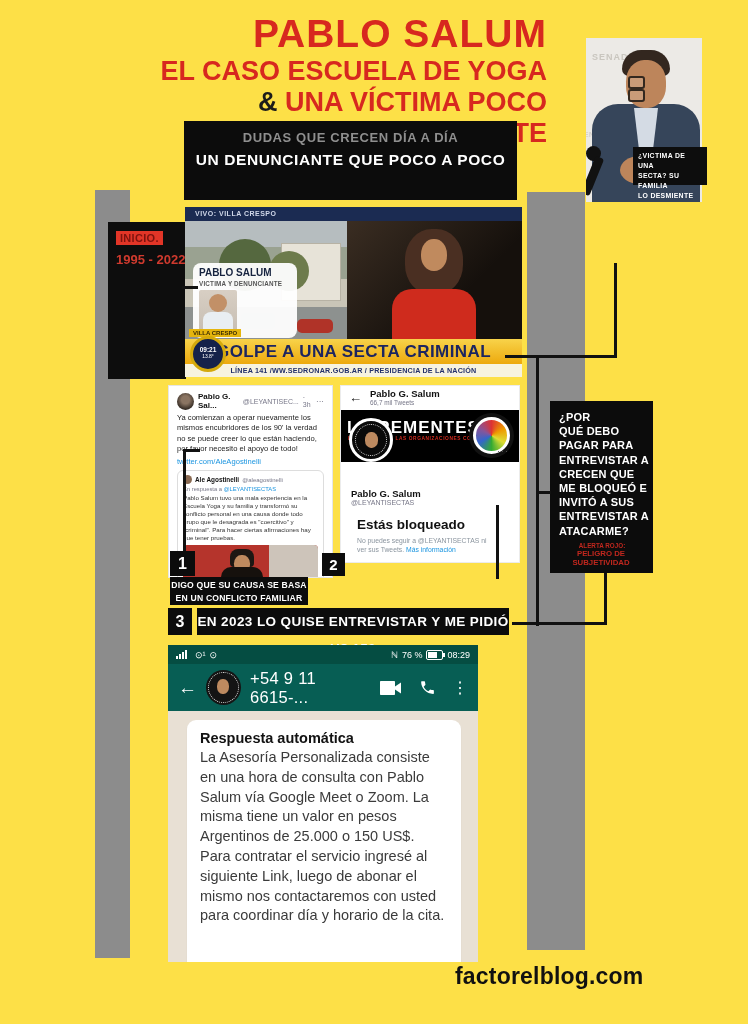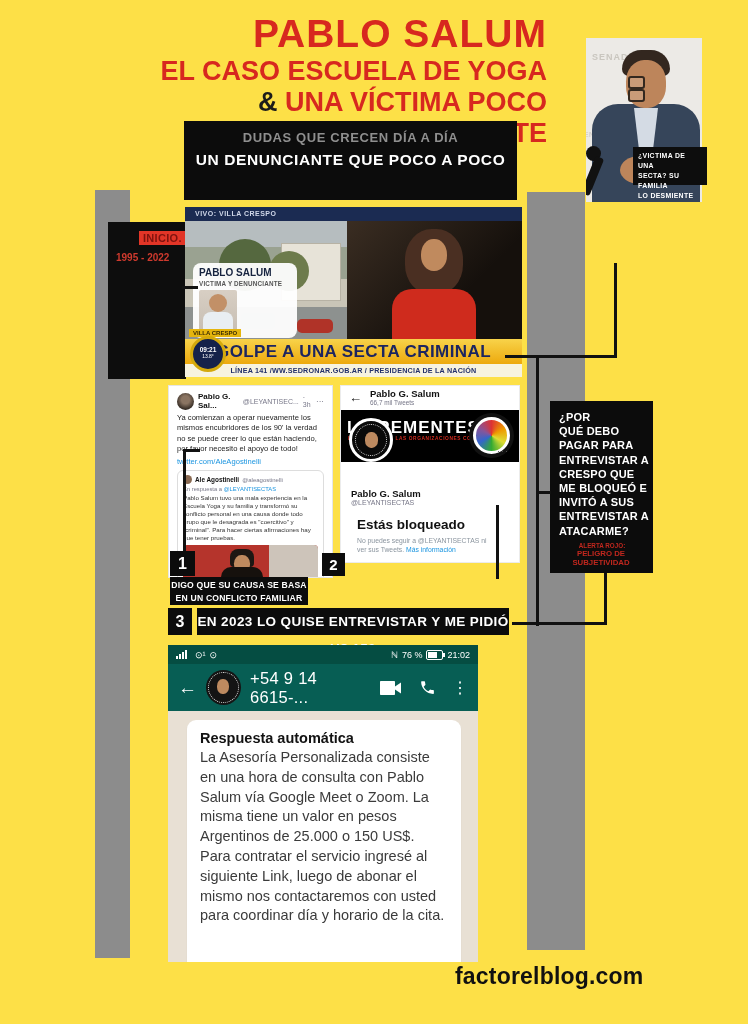--- a/index.html
+++ b/index.html
@@ -43,24 +43,24 @@
 
   
   .q-media{position:absolute;left:558px;top:216px;width:153px;height:47px;background:#161616;color:#eaeaea;
            text-align:center;font-size:8.3px;font-weight:700;letter-spacing:-.1px;line-height:12.5px;
            padding-top:5px;box-sizing:border-box;}
 
   
   .inicio{position:absolute;left:108px;top:222px;width:78px;height:157px;background:#0d0d0d;
           padding:6px 0 0 8px;box-sizing:border-box;}
   .inicio .hdr{display:inline-block;background:#e23527;color:#7e130e;font-size:11px;font-weight:900;
-               padding:1px 4px;letter-spacing:.3px;margin-left:23px;}
+               padding:1px 4px;letter-spacing:.3px;}
   .inicio .ln{color:#fff;font-size:10.5px;font-weight:900;line-height:12.3px;letter-spacing:.2px;}
   .inicio .lines{margin-top:5px;}
-  .inicio .years{color:#cf3a2e;font-size:10px;font-weight:700;margin-top:6px;}
+  .inicio .years{color:#cf3a2e;font-size:13px;font-weight:700;margin-top:6px;}
 
   
   .tv{position:absolute;left:185px;top:207px;width:337px;height:170px;overflow:hidden;background:#000;}
   .tv .livebar{height:14px;background:#1b2b52;color:#cfd6e8;font-size:7px;font-weight:700;
                line-height:14px;padding-left:10px;letter-spacing:.5px;}
   .tv .main{position:relative;height:118px;display:flex;}
   .tv .street{position:relative;width:48%;background:linear-gradient(#b6bdbf 0 26px,#9aa291 26px 58px,#c9c5b7 58px 86px,#8d918f 86px 100%);overflow:hidden;}
   .tv .tree1{position:absolute;left:34px;top:18px;width:52px;height:52px;background:#55683f;border-radius:50%;}
   .tv .tree2{position:absolute;left:84px;top:30px;width:40px;height:40px;background:#6d7b4c;border-radius:50%;}
   .tv .bldg{position:absolute;right:6px;top:22px;width:58px;height:56px;background:#e7e3d8;border:1px solid #b7b2a4;}
@@ -324,21 +324,21 @@
       <span>No puedes seguir a @LEYANTISECTAS ni ver sus Tweets.</span>
       <span class="bl">Más información</span>
     </div>
   </article>
 
   <div class="pay">
     <div class="ln">¿POR</div>
     <div class="ln">QUÉ DEBO</div>
     <div class="ln">PAGAR PARA</div>
     <div class="ln">ENTREVISTAR A</div>
-    <div class="ln">CRESPO QUE</div>
+    <div class="ln">CRECEN QUE</div>
     <div class="ln">ME BLOQUEÓ E</div>
     <div class="ln">INVITÓ A SUS</div>
     <div class="ln">ENTREVISTAR A</div>
     <div class="ln">ATACARME?</div>
     <div class="a1">ALERTA ROJO:</div>
     <div class="a2">PELIGRO DE SUBJETIVIDAD</div>
   </div>
 
   <div class="ln-c" style="left:614px;top:263px;width:3px;height:94px;"></div>
   <div class="ln-c" style="left:505px;top:355px;width:112px;height:3px;"></div>
@@ -372,30 +372,30 @@
         <span>⊙¹</span>
         <span>⊙</span>
       </span>
       <span class="statR">
         <span>ℕ</span>
         <span>76 %</span>
         <span class="batt">
             <i></i>
             <b></b>
           </span>
-        <span>21:02</span>
+        <span>08:29</span>
       </span>
     </div>
     <div class="hdr">
       <span class="back">←</span>
       <div class="wav">
           <div class="ring"></div>
           <div class="f"></div>
         </div>
-      <span class="num">+54 9 14 6615-...</span>
+      <span class="num">+54 9 11 6615-...</span>
       <span class="hic">
         <svg width="24" height="16" viewBox="0 0 24 16">
             <path d="M1 2c0-.6.4-1 1-1h13c.6 0 1 .4 1 1v4.5l6-4v11l-6-4V14c0 .6-.4 1-1 1H2c-.6 0-1-.4-1-1V2z" fill="#fff"></path>
           </svg>
         <svg width="17" height="17" viewBox="0 0 24 24">
             <path d="M6.6 10.8c1.5 2.8 3.8 5.1 6.6 6.6l2.2-2.2c.3-.3.7-.4 1-.2 1.1.4 2.4.6 3.6.6.6 0 1 .4 1 1V20c0 .6-.4 1-1 1C10.9 21 3 13.1 3 3.9 3 3.4 3.4 3 4 3h3.5c.6 0 1 .4 1 1 0 1.3.2 2.5.6 3.6.1.3 0 .7-.2 1l-2.3 2.2z" fill="#fff"></path>
           </svg>
         <span class="back" style="font-size:16px">⋮</span>
       </span>
     </div>

